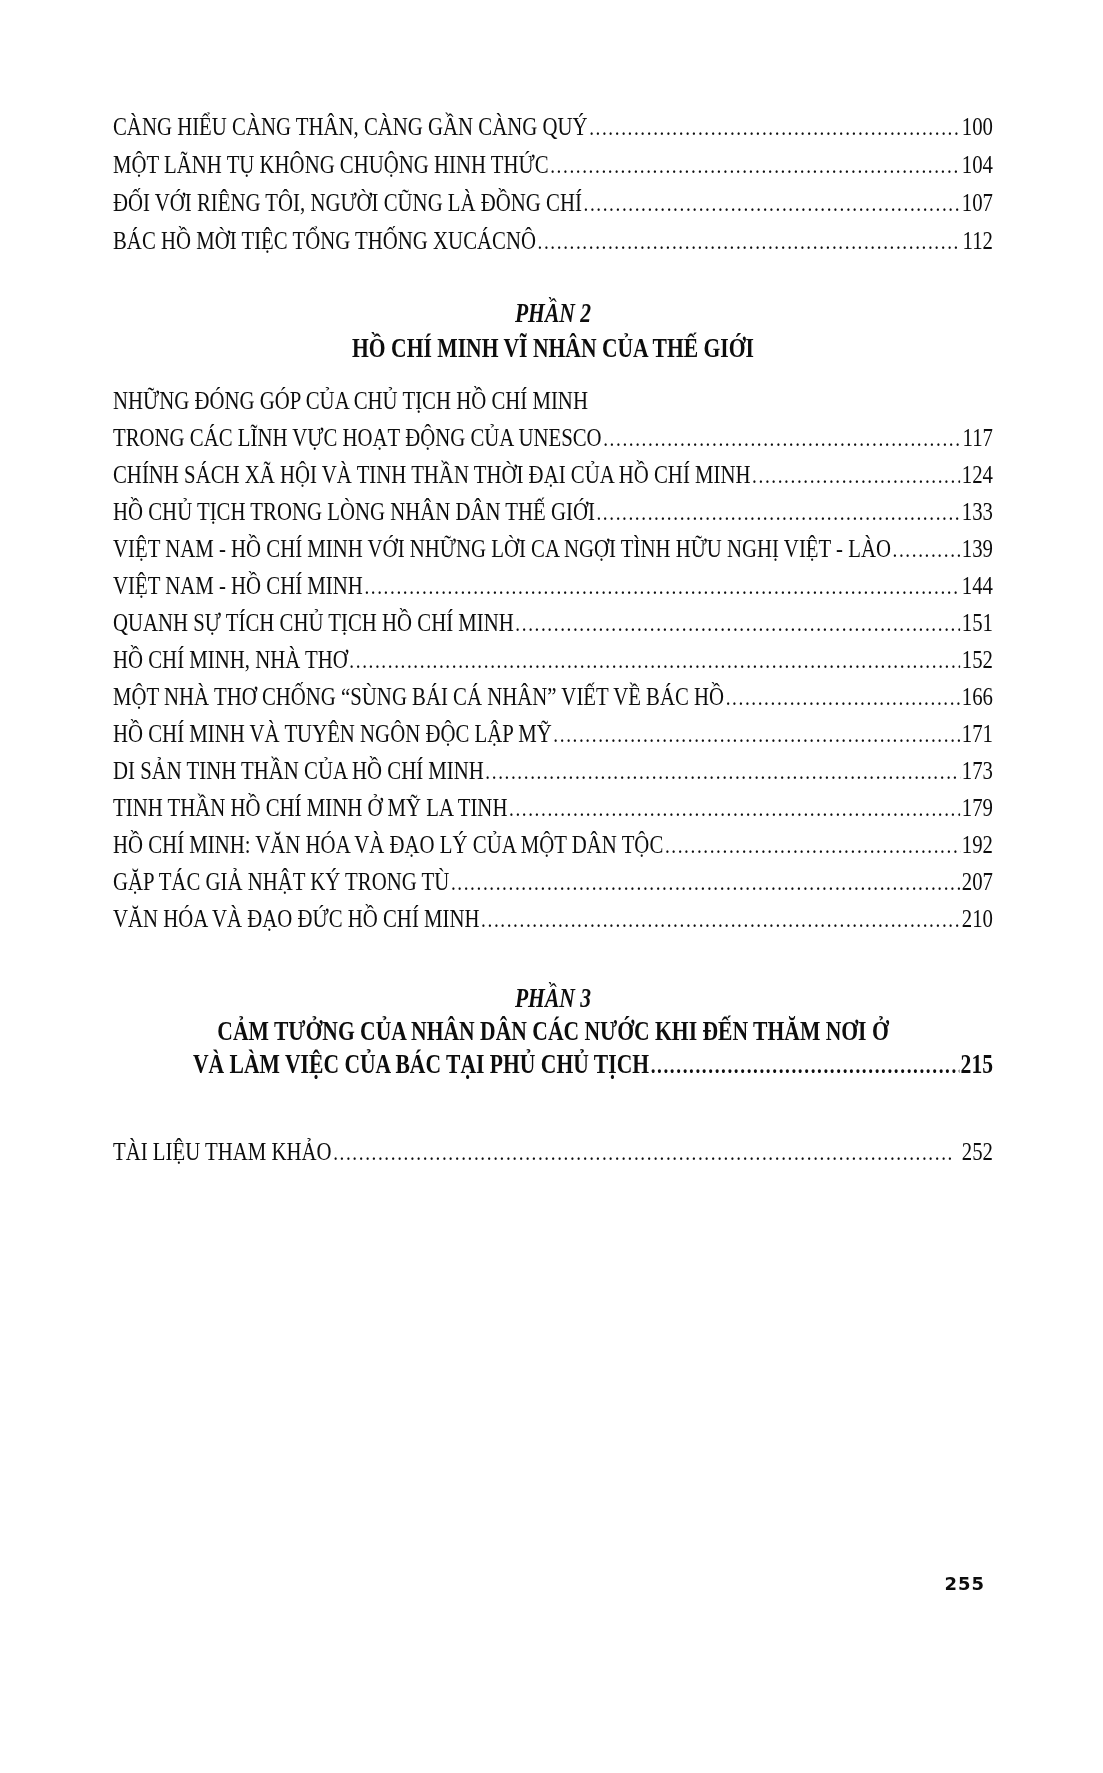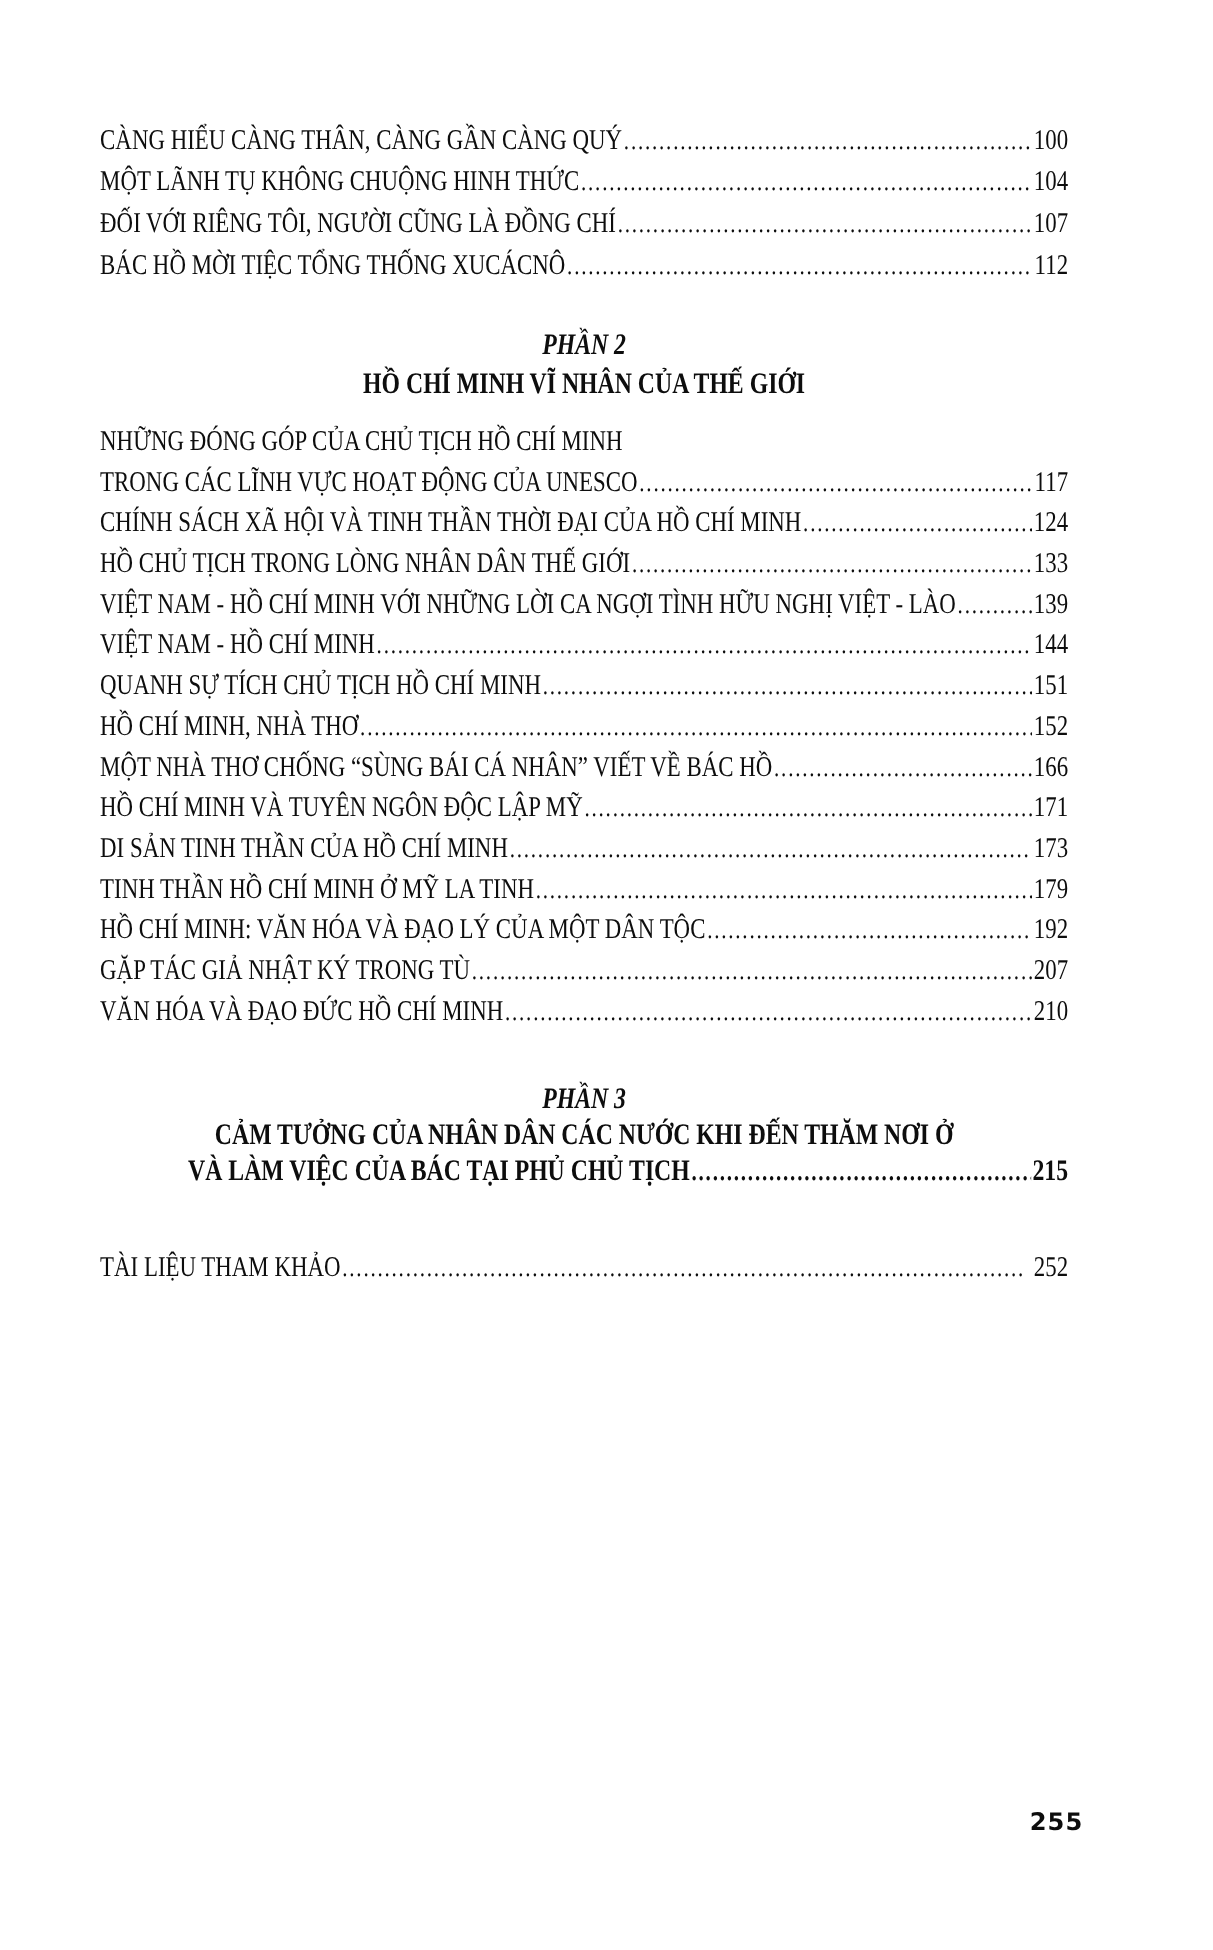--- a/index.html
+++ b/index.html
@@ -4,21 +4,21 @@
 <style>
   html, body { margin: 0; padding: 0; }
   body {
     width: 1103px; height: 1773px;
     background: #ffffff;
     position: relative;
     overflow: hidden;
     font-family: "Liberation Serif", "DejaVu Serif", serif;
     color: #0d0d0d;
   }
-  .content { position: absolute; left: 91px; top: 0; width: 880px; }
+  .content { position: absolute; left: 113px; top: 0; width: 880px; }
   
   .cond { width: 1100px; transform: scaleX(0.8); transform-origin: left top; }
 
   .row { display: flex; align-items: baseline; font-size: 26px; white-space: nowrap; }
   .rowA { height: 38px; line-height: 38px; }
   .rowB { height: 37px; line-height: 37px; }
   .blockA { margin-top: 108px; }
   .blockC { margin-top: 16px; }
 
   .dots { flex: 1 1 auto; overflow: hidden; margin: 0 2px; min-width: 8px; }
@@ -38,23 +38,23 @@
     text-align: center; line-height: 36px;
   }
   .p3-label { margin-top: 44px; }
   .p3-line1 { font-size: 27px; font-weight: bold; text-align: center; line-height: 33px; }
   .p3-row { font-size: 27px; font-weight: bold; line-height: 33px; height: 33px; padding-left: 100px; }
 
   .ref-row { margin-top: 52px; }
   .ref-row .pg { margin-left: 8px; }
 
   .footer-num {
-    position: absolute; top: 1645px; right: 118px;
+    position: absolute; top: 1573px; right: 118px;
     font-family: "DejaVu Sans", "Liberation Sans", sans-serif;
-    font-size: 22px; font-weight: bold; letter-spacing: 1px;
+    font-size: 18px; font-weight: bold; letter-spacing: 1px;
   }
 </style>
 </head>
 <body>
 
 <div class="content">
   <div class="cond">
 
     <div class="blockA">
       <div class="row rowA">

